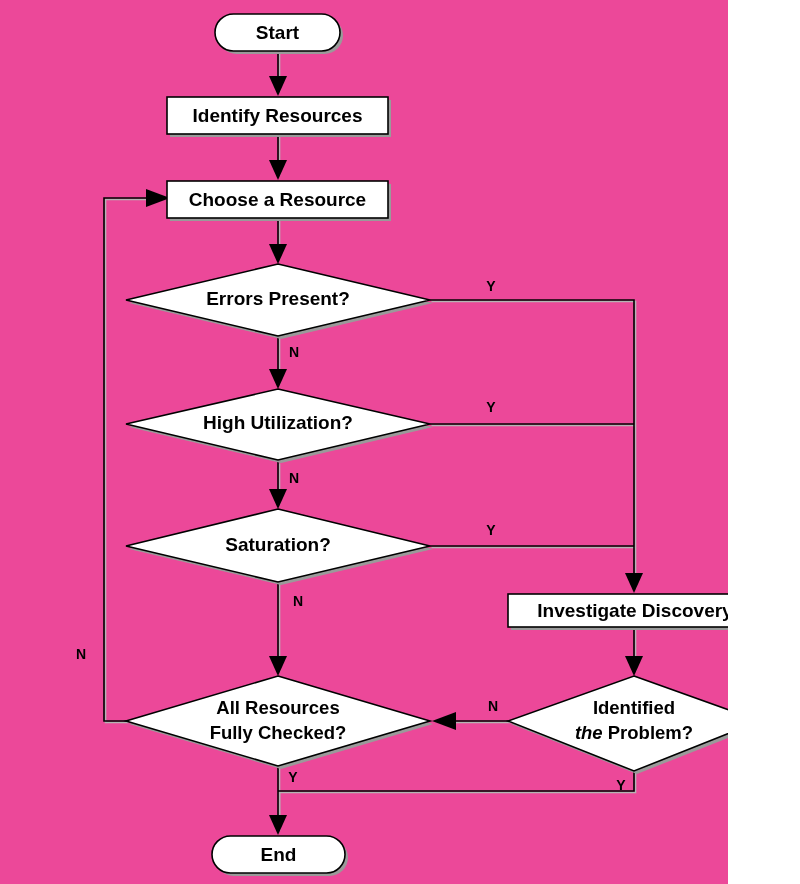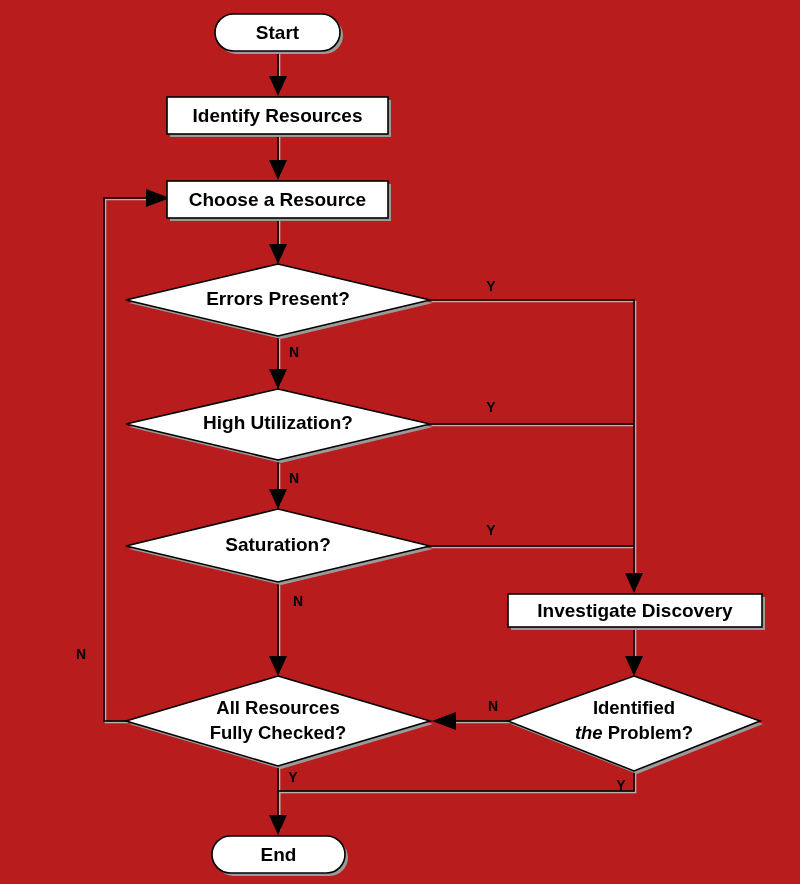--- a/index.html
+++ b/index.html
@@ -5,23 +5,23 @@
   html, body {
     margin: 0;
     padding: 0;
     background: #ffffff;
   }
   body {
     font-family: "Liberation Sans", sans-serif;
   }
   #flowchart-root {
     position: relative;
-    width: 800px;
+    width: 728px;
     height: 884px;
-    background: #b91c1c;
+    background: #ec4899;
     overflow: hidden;
   }
   svg.fc {
     display: block;
     width: 800px;
     height: 884px;
   }
   .shape-fill {
     fill: #ffffff;
     stroke: #000000;

